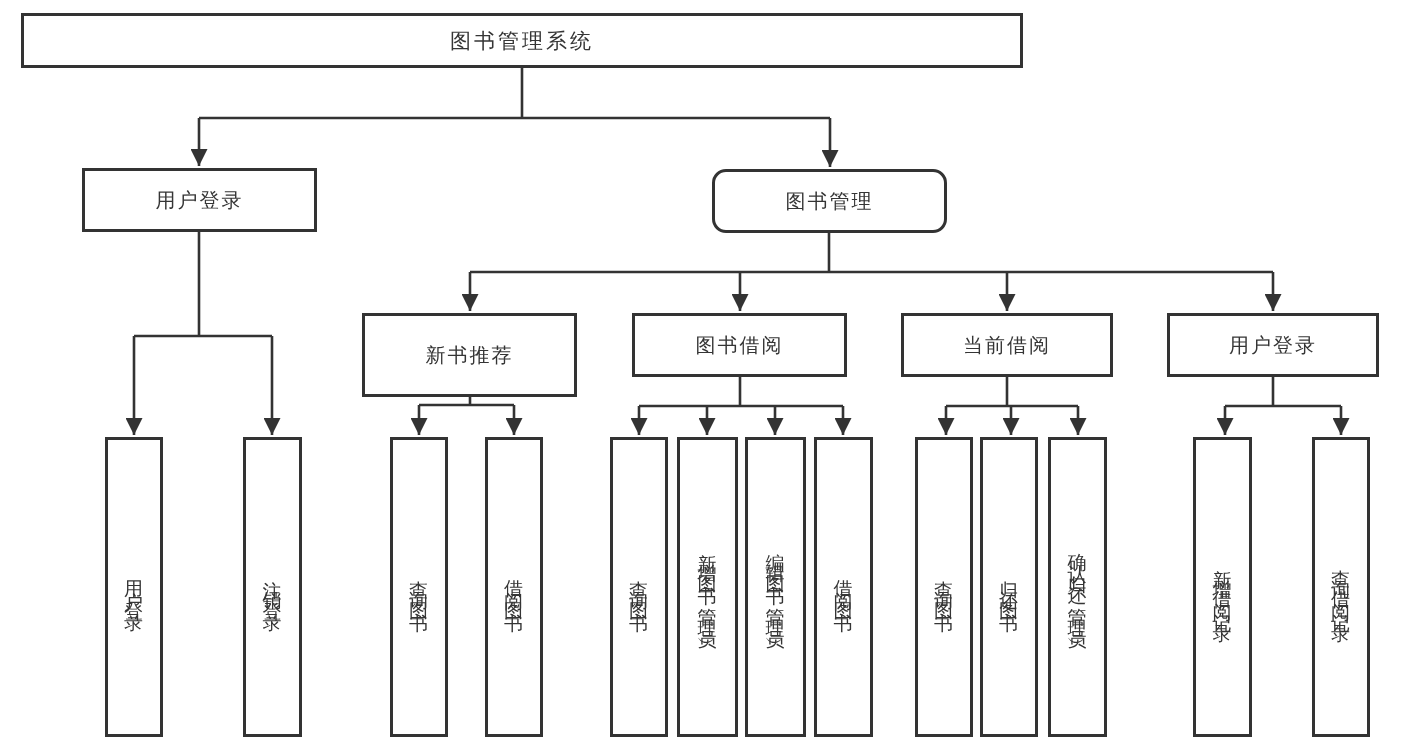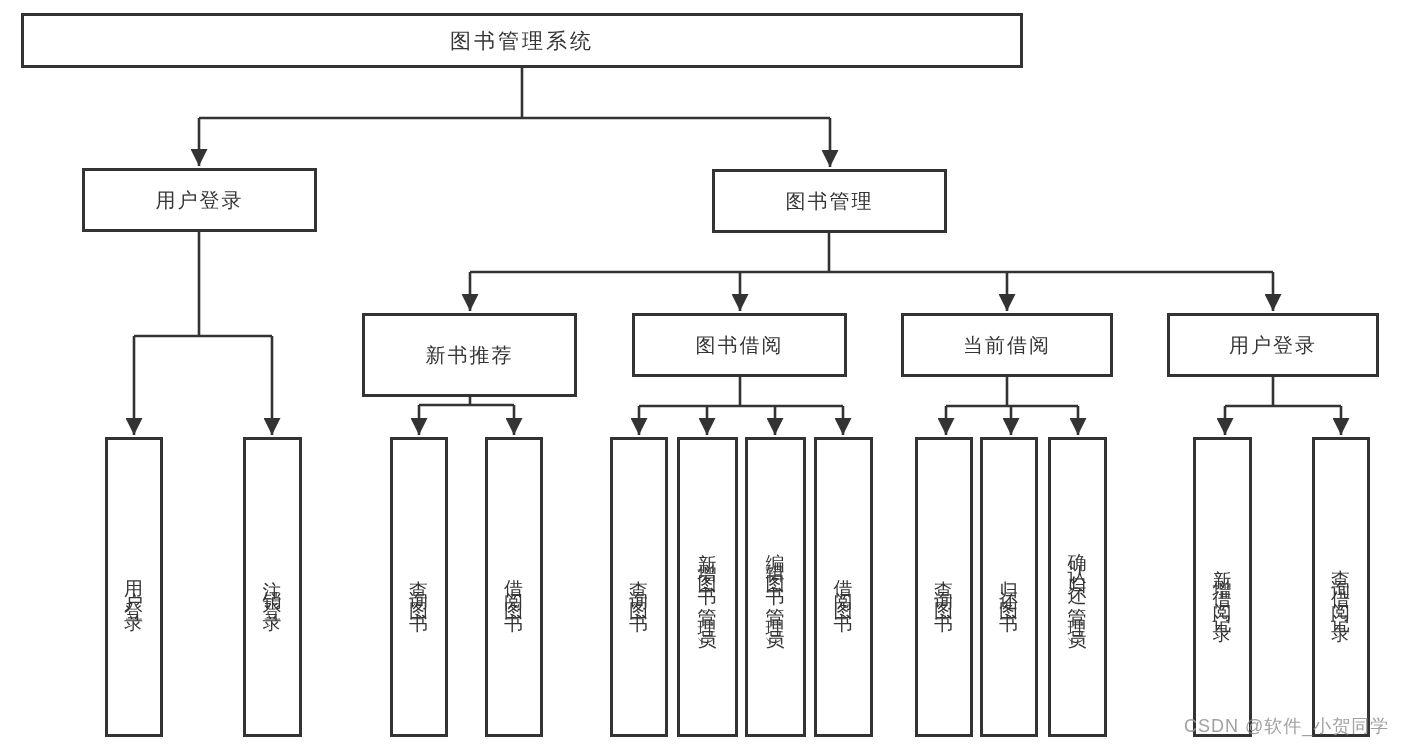--- a/index.html
+++ b/index.html
@@ -110,21 +110,21 @@
     </g>
   </svg>
 
   <div class="node h-node root-node" style="left:21px; top:13px; width:1002px; height:55px;">
     <span>图书管理系统</span>
   </div>
 
   <div class="node h-node" style="left:82px; top:168px; width:235px; height:64px;">
     <span>用户登录</span>
   </div>
-  <div class="node h-node" style="left:712px; top:169px; width:235px; height:64px;">
+  <div class="node h-node" style="left:712px; top:169px; width:235px; height:64px;border-radius:14px;">
     <span>图书管理</span>
   </div>
 
   <div class="node h-node" style="left:362px; top:313px; width:215px; height:84px;">
     <span>新书推荐</span>
   </div>
   <div class="node h-node" style="left:632px; top:313px; width:215px; height:64px;">
     <span>图书借阅</span>
   </div>
   <div class="node h-node" style="left:901px; top:313px; width:212px; height:64px;">
@@ -171,14 +171,13 @@
     <span class="v-label">确认归还（管理员）</span>
   </div>
 
   <div class="node v-node" style="left:1193px; top:437px; width:59px; height:300px;">
     <span class="v-label">新增借阅记录</span>
   </div>
   <div class="node v-node" style="left:1312px; top:437px; width:58px; height:300px;">
     <span class="v-label">查询借阅记录</span>
   </div>
 
-  <div class="watermark">CSDN @软件_小贺同学</div>
 </div>
 
 </body></html>

